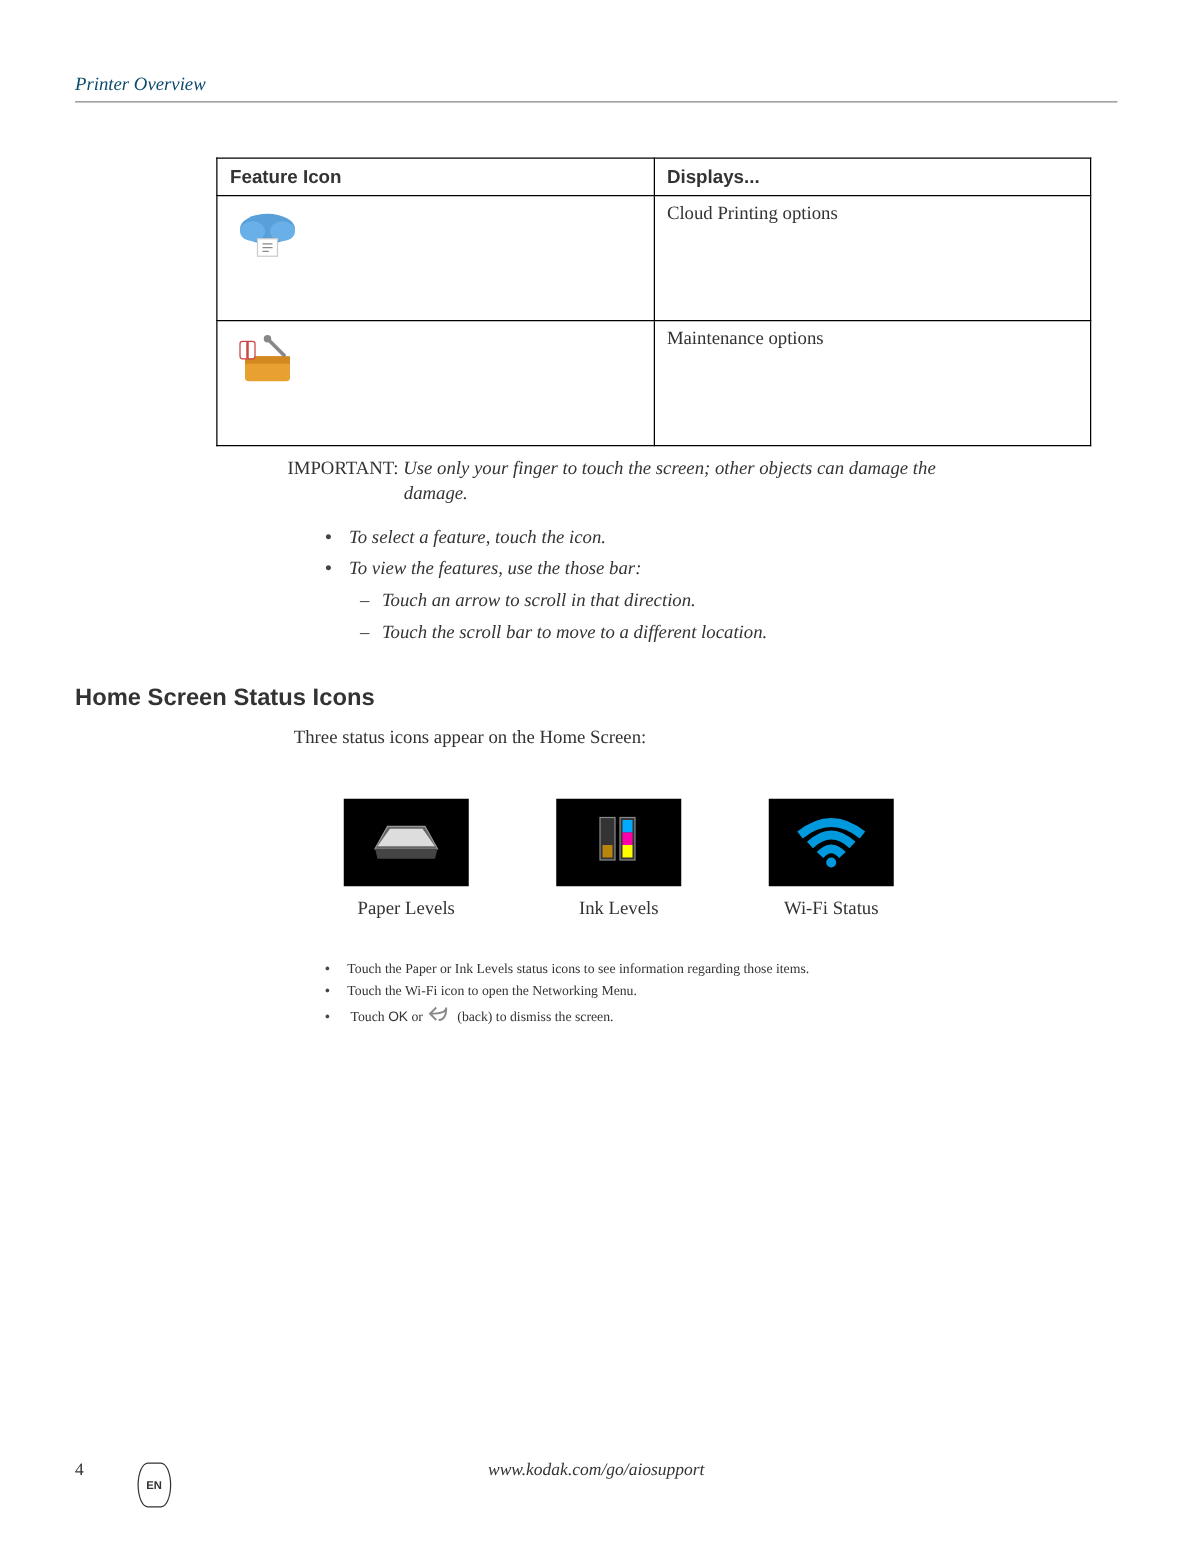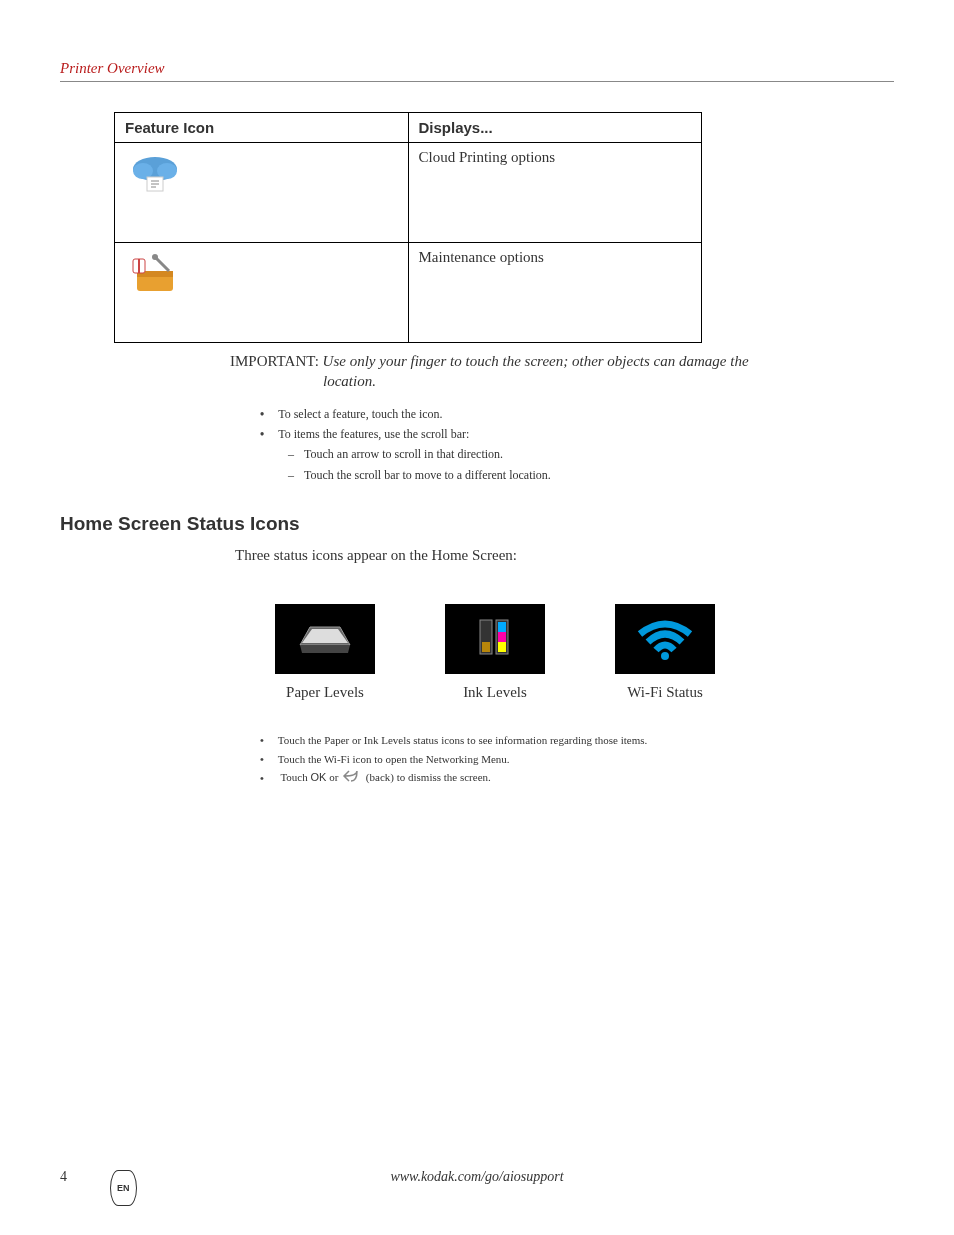--- a/index.html
+++ b/index.html
@@ -8,29 +8,29 @@
     color: #333;
     background: #fff;
     width: 954px;
     height: 1235px;
     position: relative;
     padding: 60px 60px 40px 60px;
   }
   .header-line {
     font-style: italic;
     font-size: 15px;
-    color: #b91c1c;
+    color: #0c4a6e;
     border-bottom: 1.5px solid #888;
     padding-bottom: 4px;
-    margin-bottom: 30px;
+    margin-bottom: 44px;
   }
   .feature-table {
     border-collapse: collapse;
-    width: 588px;
-    margin-left: 54px;
+    width: 700px;
+    margin-left: 113px;
     border: 1.5px solid #000;
   }
   .feature-table th, .feature-table td {
     border: 1px solid #000;
     padding: 6px 10px;
     text-align: left;
     vertical-align: top;
     font-size: 15px;
   }
   .feature-table th {
@@ -49,22 +49,23 @@
     color: #333;
     line-height: 1.35;
   }
   .important-note .label { font-weight: normal; }
   .important-note .body { font-style: italic; }
   .important-note .indent { margin-left: 93px; font-style: italic; display: block; }
   ul.main-list {
     margin-left: 200px;
     margin-top: 8px;
     list-style: none;
-    font-size: 12px;
+    font-size: 15px;
     line-height: 1.7;
+    font-style: italic;
   }
   ul.main-list > li::before {
     content: "•";
     margin-right: 14px;
     color: #444;
     font-weight: bold;
   }
   ul.sub-list {
     list-style: none;
     margin-left: 28px;
@@ -184,26 +185,26 @@
       </span>
     </td>
     <td>Maintenance options</td>
   </tr>
 </tbody>
   </table>
 
 <div class="important-note">
   <span class="label">IMPORTANT:</span>
   <span class="body">Use only your finger to touch the screen; other objects can damage the</span>
-  <span class="indent">location.</span>
+  <span class="indent">damage.</span>
 </div>
 
 <ul class="main-list">
   <li>To select a feature, touch the icon.</li>
-  <li><span>To items the features, use the scroll bar:</span>
+  <li><span>To view the features, use the those bar:</span>
     <ul class="sub-list">
       <li>Touch an arrow to scroll in that direction.</li>
       <li>Touch the scroll bar to move to a different location.</li>
     </ul>
   </li>
 </ul>
 
 <h2 class="section-heading">Home Screen Status Icons</h2>
 
 <p class="intro-text">Three status icons appear on the Home Screen:</p>

